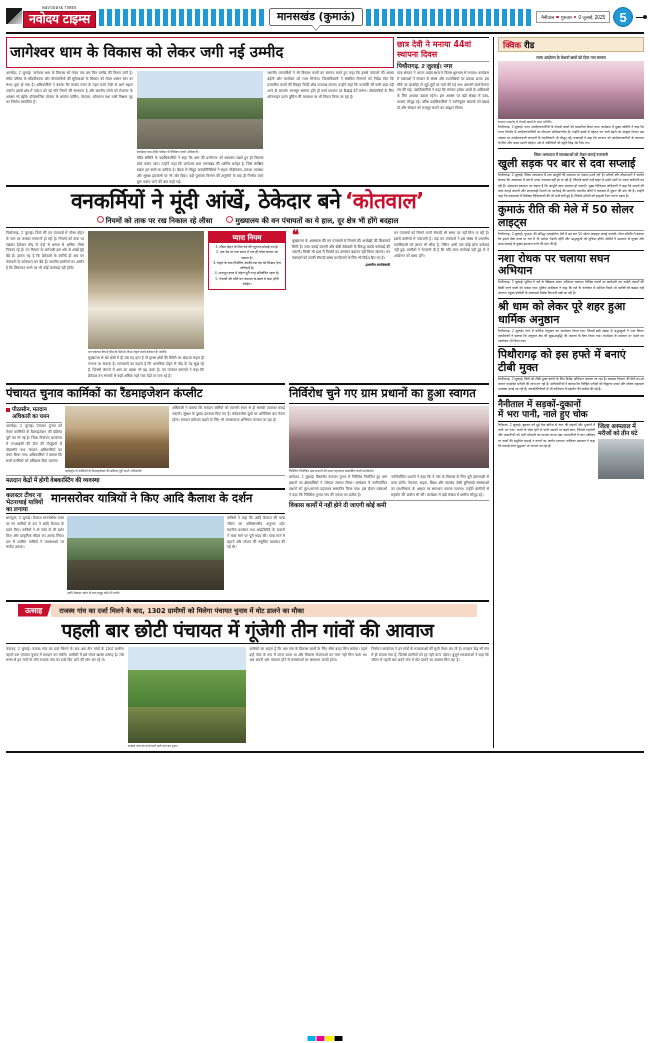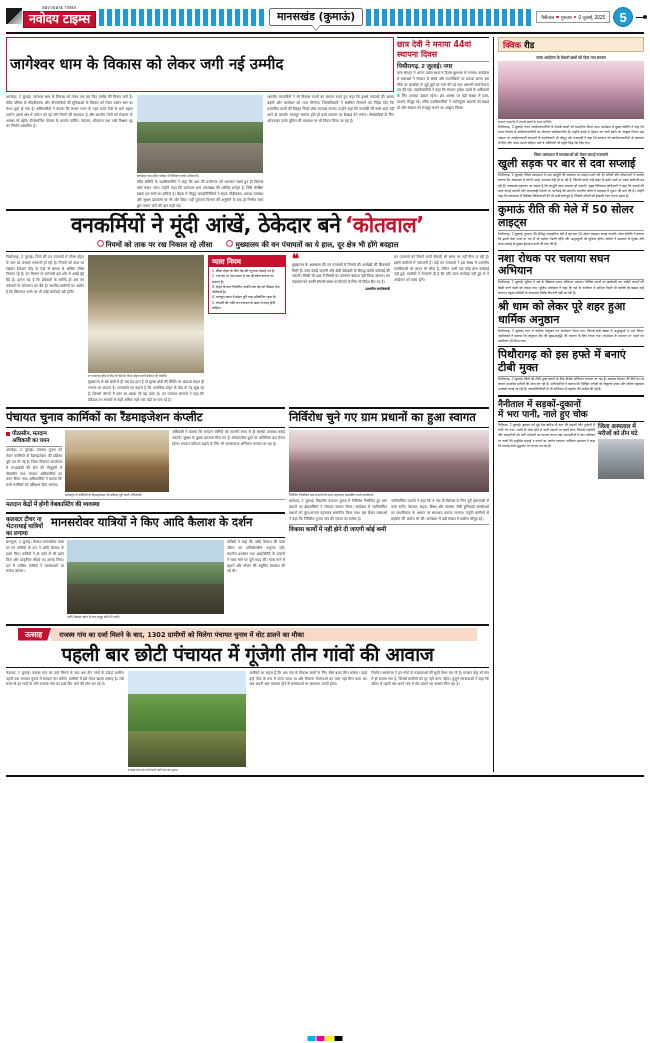--- a/index.html
+++ b/index.html
@@ -134,39 +134,39 @@
   .left-col { width: 484px; }
   .right-col { width: 148px; }
 
   .vsep { width: 1px; background: #111; }
 
   
   .s1 { display: flex; gap: 3px; }
   .s1-main { width: 388px; }
   .s1-side { width: 92px; }
 
-  .s1-head-box { border: 1px solid #c8102e; padding: 18px 3px; }
+  .s1-head-box { border: 1px solid #c8102e; padding: 6px 3px; }
 
   .cols3 { display: flex; gap: 4px; }
   .col { flex: 1; }
 
   
   .banner-head { text-align: center; padding: 3px 0 1px 0; }
   .bullets {
     display: flex; justify-content: center; gap: 14px;
     font-size: 7.2px; font-weight: bold; color: #111; padding-bottom: 2px;
     font-family: "DejaVu Sans", sans-serif;
   }
   .bull { display: flex; align-items: center; gap: 2px; }
   .bull::before {
     content: ""; width: 5px; height: 5px; border: 1.3px solid #c8102e;
     border-radius: 50%; display: inline-block; flex-shrink: 0;
   }
 
-  .rulebox { border: 1px solid #c8102e; }
+  .rulebox { border: 1px solid #c8102e; text-align: center; }
   .rulebox-title {
     background: #c8102e; color: #fff; font-size: 7px; font-weight: bold;
     padding: 1px 3px; font-family: "DejaVu Sans", sans-serif;
   }
   .rulebox-body { font-size: 3.4px; line-height: 1.55; padding: 2px 3px; color: #222; }
 
   .quotebox { padding-left: 2px; }
   .quote-mark { color: #c8102e; font-size: 13px; font-weight: bold; line-height: .6; font-family: "DejaVu Serif", serif; }
   .quote-text { font-size: 3.6px; line-height: 1.6; color: #222; text-align: justify; }
   .quote-by { font-size: 3.4px; font-weight: bold; text-align: right; color: #111; }

